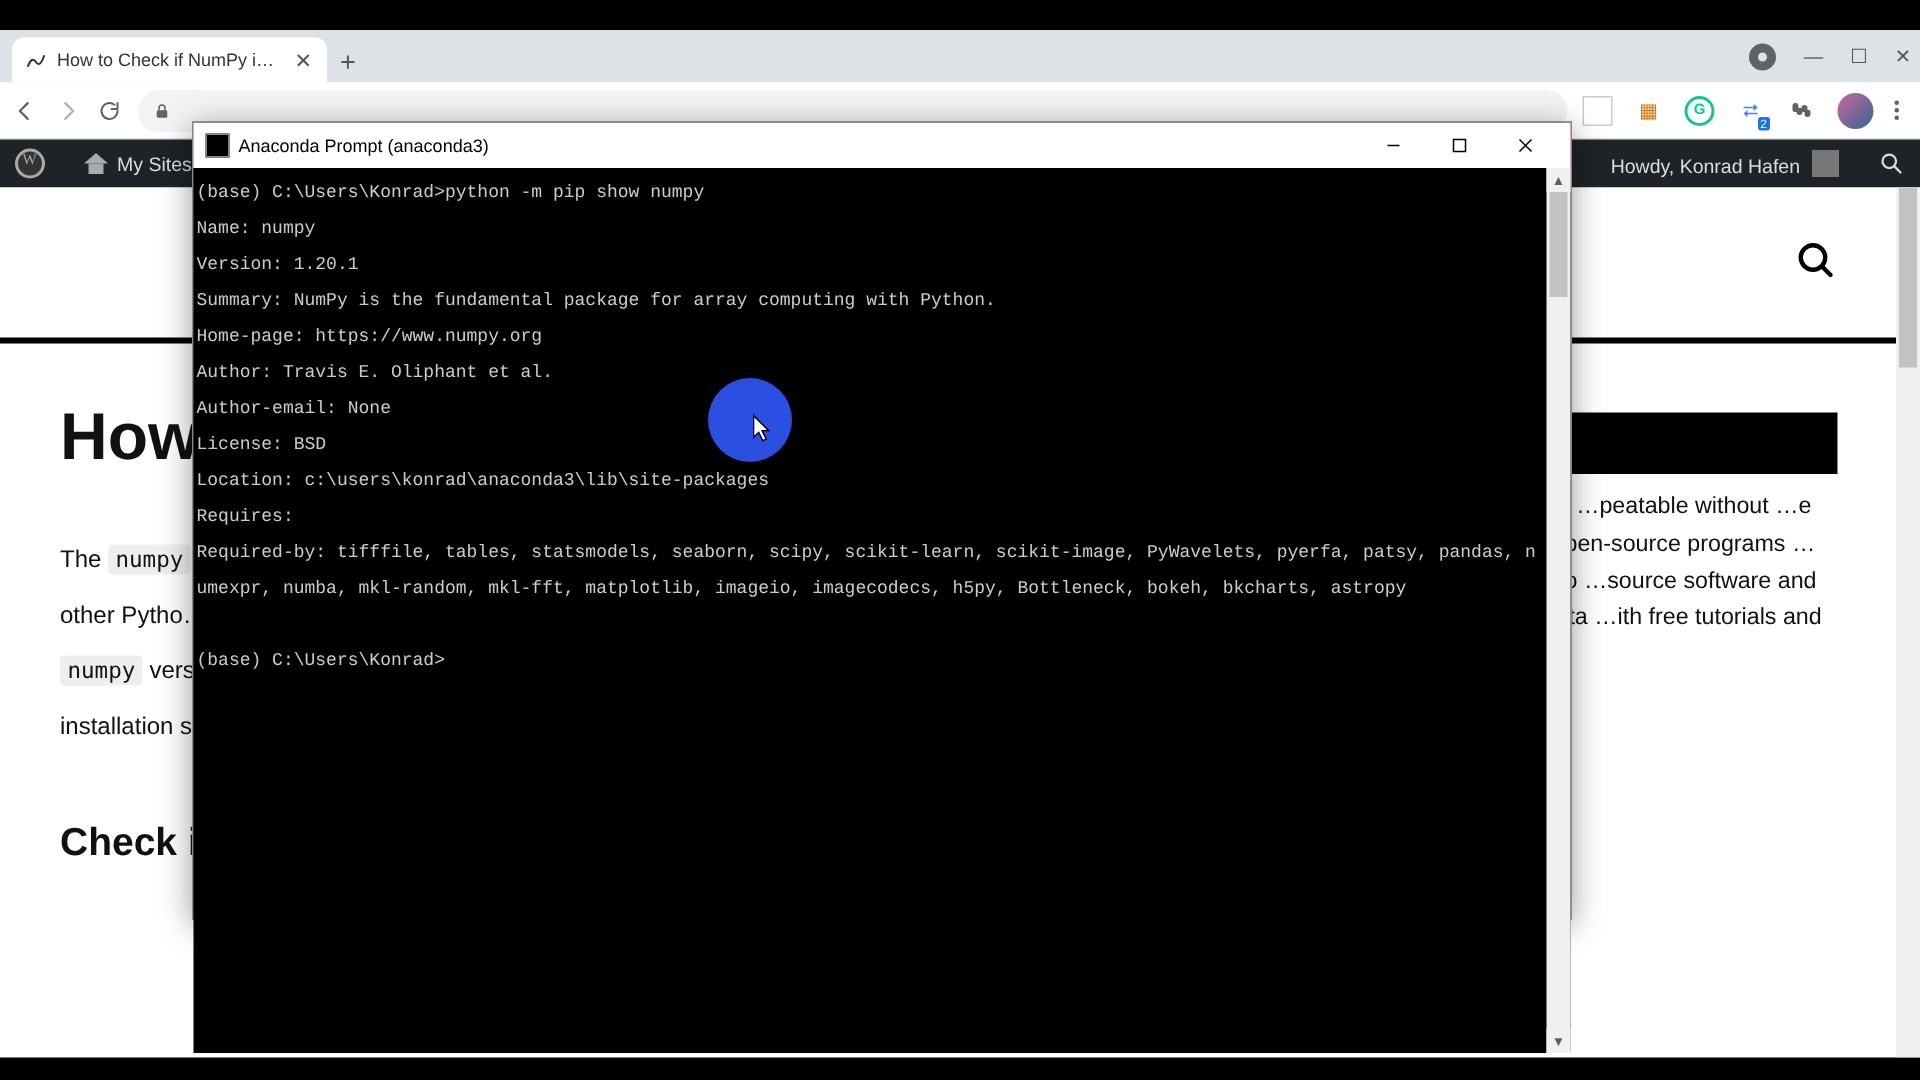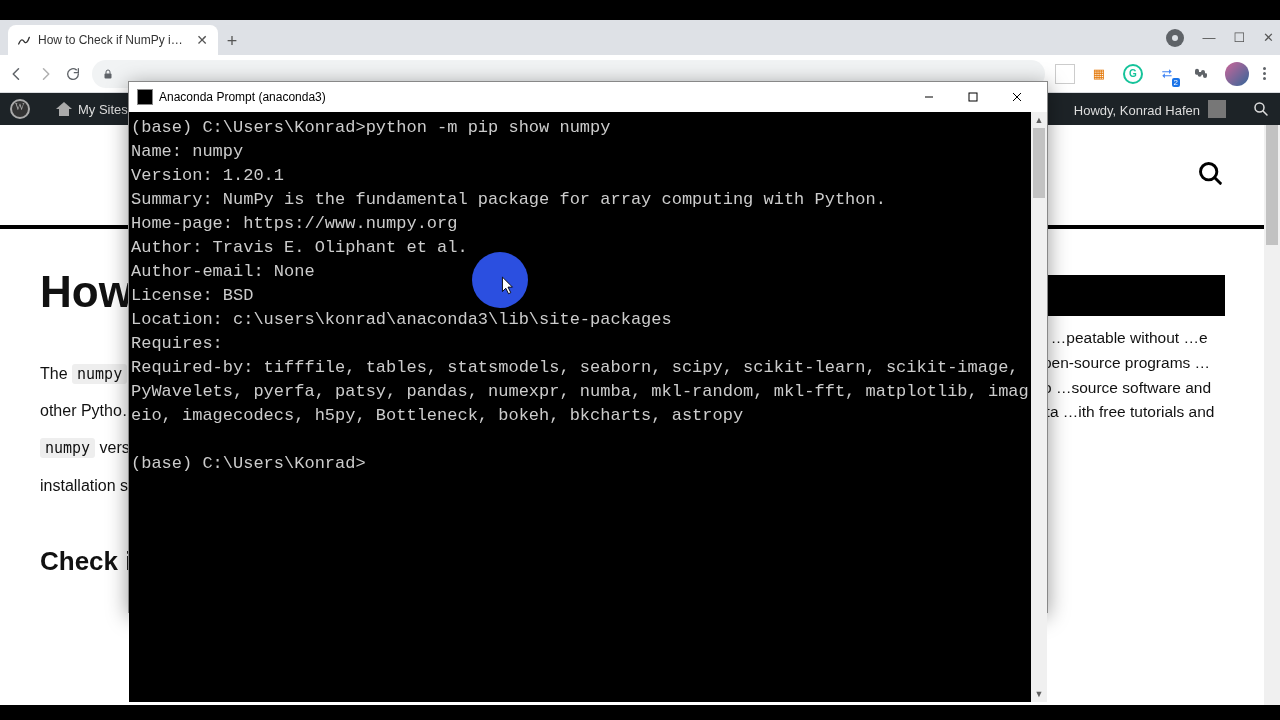--- a/index.html
+++ b/index.html
@@ -56,21 +56,21 @@
   .anaconda{ position:absolute; left:128px; top:61px; width:920px; height:532px; background:#be185d; box-shadow:0 4px 20px rgba(0,0,0,.4); border:1px solid #888; z-index:50;}
   .anaconda-title{ height:30px; background:#fff; display:flex; align-items:center; padding:0 8px; font-size:12px; color:#000;}
   .anaconda-title .app-icon{width:16px;height:16px;background:#000;border:1px solid #888;margin-right:6px;}
   .anaconda-title .spacer{flex:1;}
   .anaconda-title .wbtn{ width:44px; height:30px; display:flex;align-items:center;justify-content:center; cursor:pointer; color:#333;}
   .anaconda-body{ position:relative; height:590px; background:#000;}
   .anaconda-scroll{ position:absolute; right:0; top:0; bottom:0; width:16px; background:#f0f0f0;}
   .anaconda-scroll .sbtn{height:16px;background:#f0f0f0;display:flex;align-items:center;justify-content:center;color:#606060;font-size:9px;}
   .anaconda-scroll .thumb{ position:absolute; left:2px; right:2px; top:16px; height:70px; background:#c2c2c2;}
   .anaconda-scroll .sbtn.bottom{position:absolute;bottom:0;left:0;right:0;}
-  .terminal{ font-family:Consolas,"Courier New",monospace; font-size:17px; line-height:24px; color:#ccc; padding:4px 2px; white-space:pre-wrap; word-break:break-all; width:calc(100% - 16px);}
+  .terminal{ font-family:Consolas,"Courier New",monospace; font-size:12px; line-height:24px; color:#ccc; padding:4px 2px; white-space:pre-wrap; word-break:break-all; width:calc(100% - 16px);}
   
   .cursor-spot{ position:absolute; width:56px; height:56px; border-radius:50%; background:#2b4fe0; z-index:60; left:472px; top:232px; display:flex;align-items:center;justify-content:center;}
   .cursor-arrow{ position:absolute; left:28px; top:24px; }
   
   .page-scroll{position:absolute; right:0; top:0; bottom:0; width:16px; background:#f0f0f0;}
   .page-scroll .thumb{position:absolute; left:2px; right:2px; top:0; height:120px; background:#c2c2c2;}
   
   .stroke{fill:none;stroke:currentColor;stroke-width:2;stroke-linecap:round;stroke-linejoin:round;}
 </style>
 </head>

